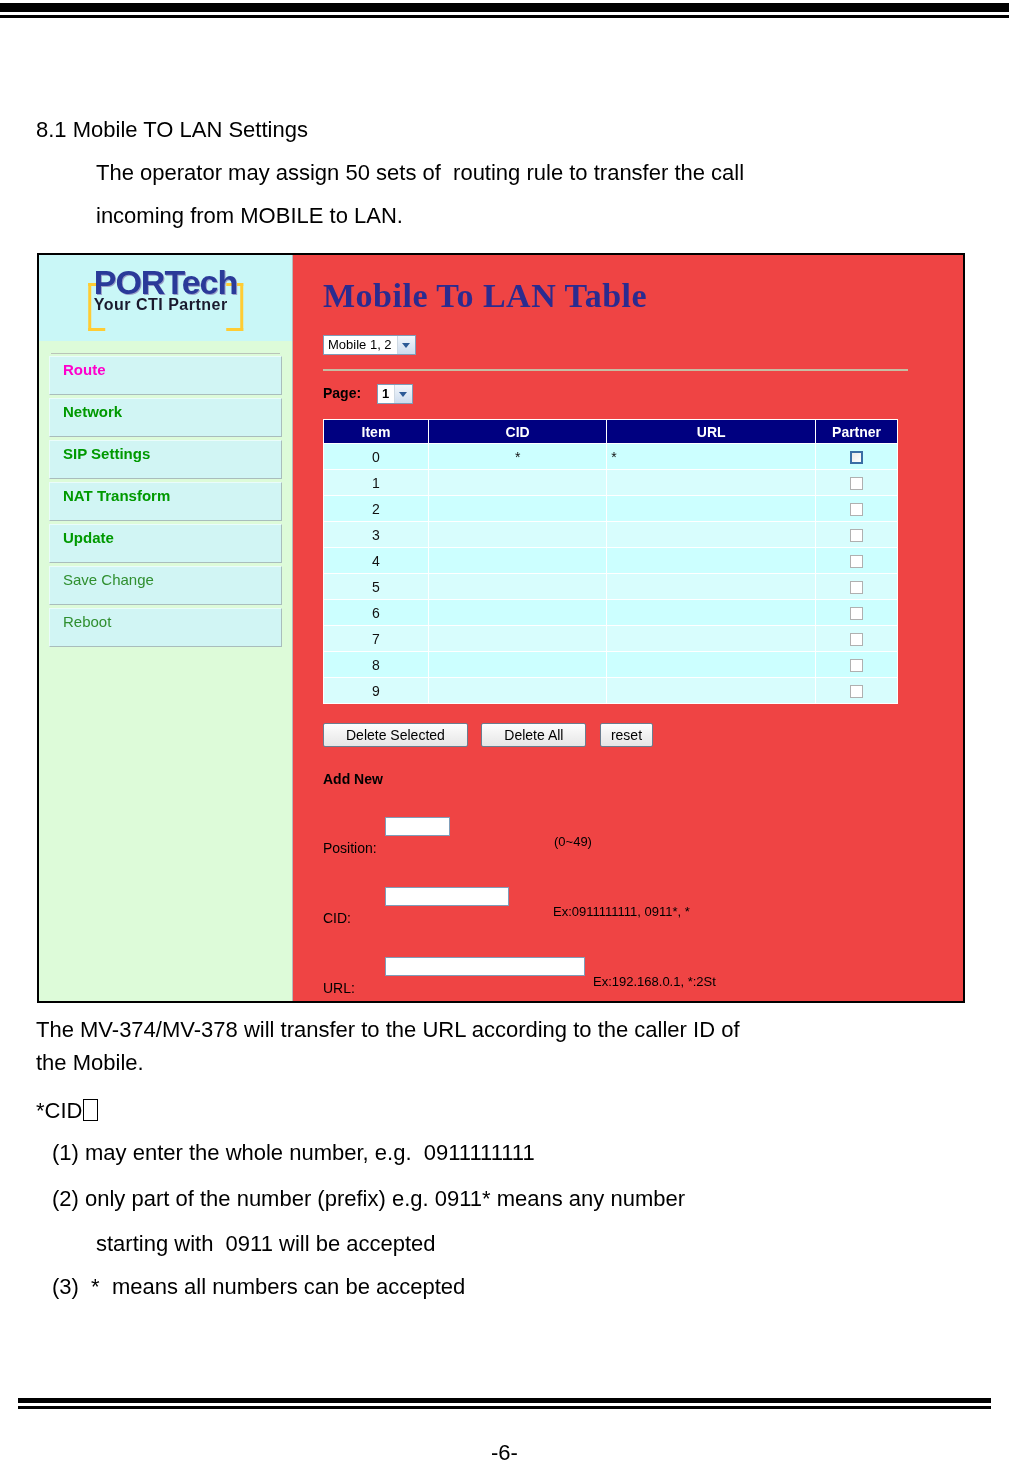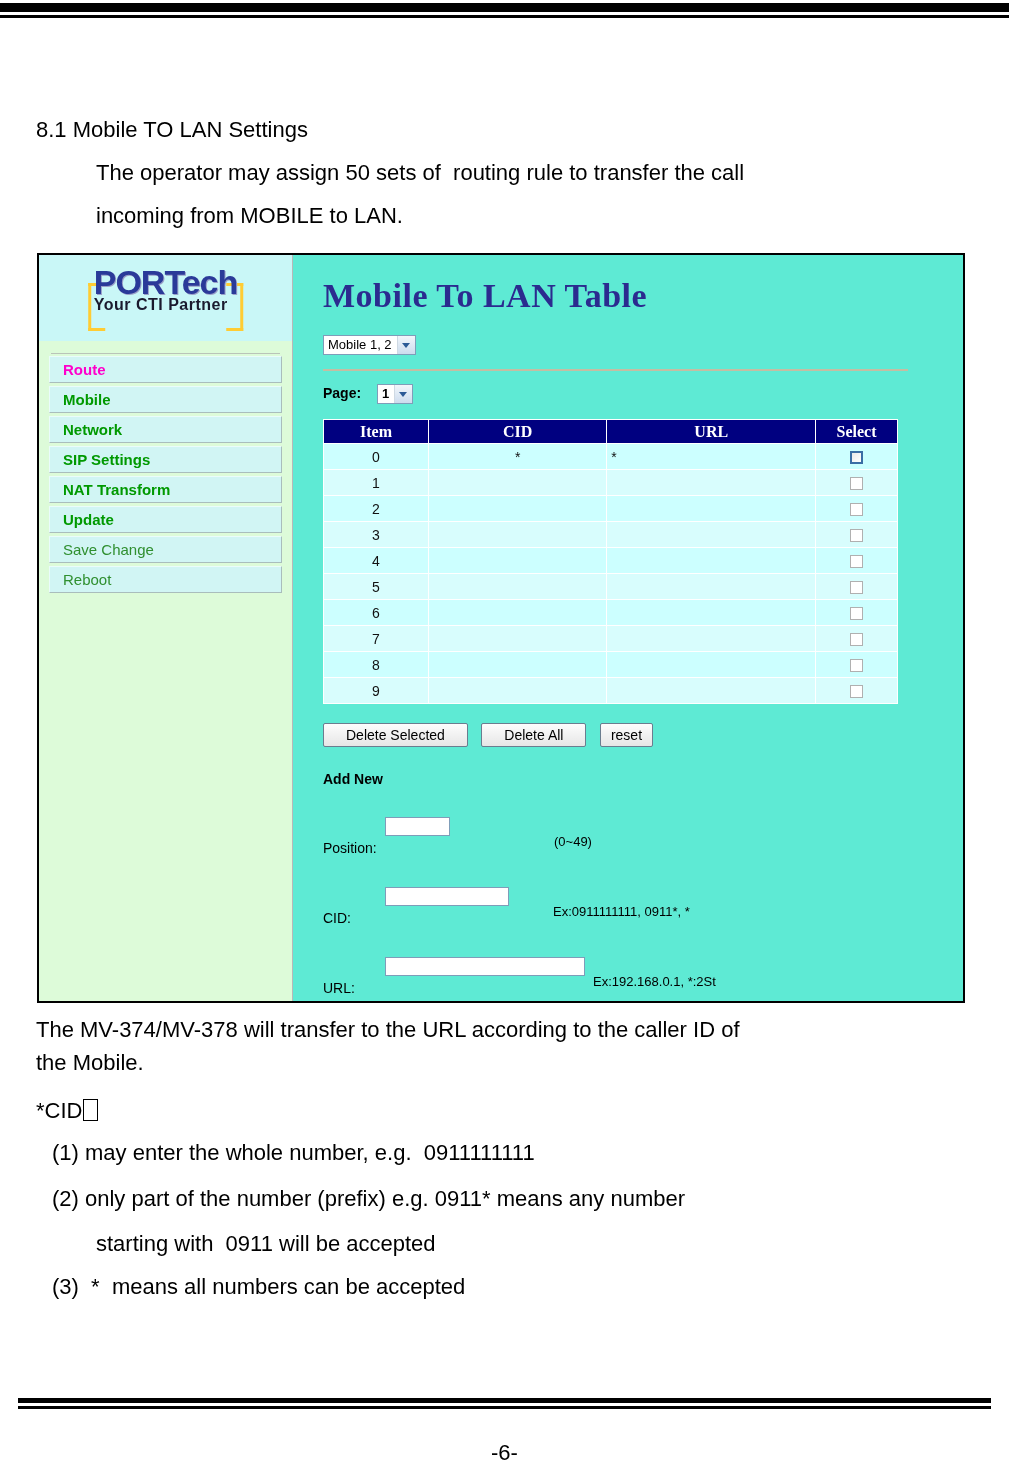--- a/index.html
+++ b/index.html
@@ -154,30 +154,30 @@
     background: #d1f5f4;
     border: 1px solid #a9bdbc;
     border-top-color: #eafcfb;
     border-left-color: #eafcfb;
     margin: 0 0 3px 0;
     padding: 5px 0 17px 13px;
     font-size: 15px;
     font-weight: bold;
     color: #009900;
     box-sizing: border-box;
-    height: 27px;
+    height: 39px;
     line-height: 16px;
   }
   .nav-item.active { color: #ff00cc; }
   .nav-item.plain  { font-weight: normal; color: #2f8f2f; font-size: 15px; }
 
   
   .main {
     flex: 1 1 auto;
-    background: #5eead4;
+    background: #ef4444;
     padding: 22px 0 0 30px;
     box-sizing: border-box;
     position: relative;
   }
   .pg-title {
     font-family: "Liberation Serif", serif;
     font-size: 34px;
     font-weight: bold;
     color: #2b2b8f;
     margin: 0 0 20px 0;
@@ -228,26 +228,25 @@
   
   table.mt {
     border-collapse: collapse;
     width: 575px;
     font-size: 14px;
     table-layout: fixed;
   }
   table.mt th {
     background: #000080;
     color: #ffffff;
-    font-size: 16px;
+    font-size: 14px;
     font-weight: bold;
     height: 21px;
     border: 1px solid #ffffff;
     text-align: center;
-    font-family: Liberation Serif, serif;
   }
   table.mt td {
     background: #ccffff;
     height: 25px;
     border: 1px solid #ffffff;
     font-size: 14px;
     color: #111;
     padding: 0 4px;
   }
   table.mt tr.alt td { background: #d8fdfd; }
@@ -326,21 +325,20 @@
           <span class="brk brk-l"></span>
           <span class="brk brk-r"></span>
           <div class="logo-main">PORTech</div>
           <div class="logo-sub">Your CTI Partner</div>
         </div>
       </div>
 
       <div class="nav">
         <div class="nav-top-line"></div>
         <a class="nav-item active">Route</a>
-        <a class="nav-item">Mobile</a>
         <a class="nav-item">Network</a>
         <a class="nav-item">SIP Settings</a>
         <a class="nav-item">NAT Transform</a>
         <a class="nav-item">Update</a>
         <a class="nav-item plain">Save Change</a>
         <a class="nav-item plain">Reboot</a>
       </div>
     </div>
 
     <div class="main">
@@ -361,21 +359,21 @@
           <span class="arrow"></span>
         </span>
       </div>
 
       <table class="mt">
         <thead>
           <tr>
             <th class="c-item">Item</th>
             <th class="c-cid">CID</th>
             <th class="c-url">URL</th>
-            <th class="c-select">Select</th>
+            <th class="c-select">Partner</th>
           </tr>
         </thead>
         <tbody>
           <tr>
             <td class="c-item">0</td>
             <td class="c-cid">*</td>
             <td class="c-url">*</td>
             <td class="c-select"><span class="cb focus"></span></td>
           </tr>
           <tr class="alt">

